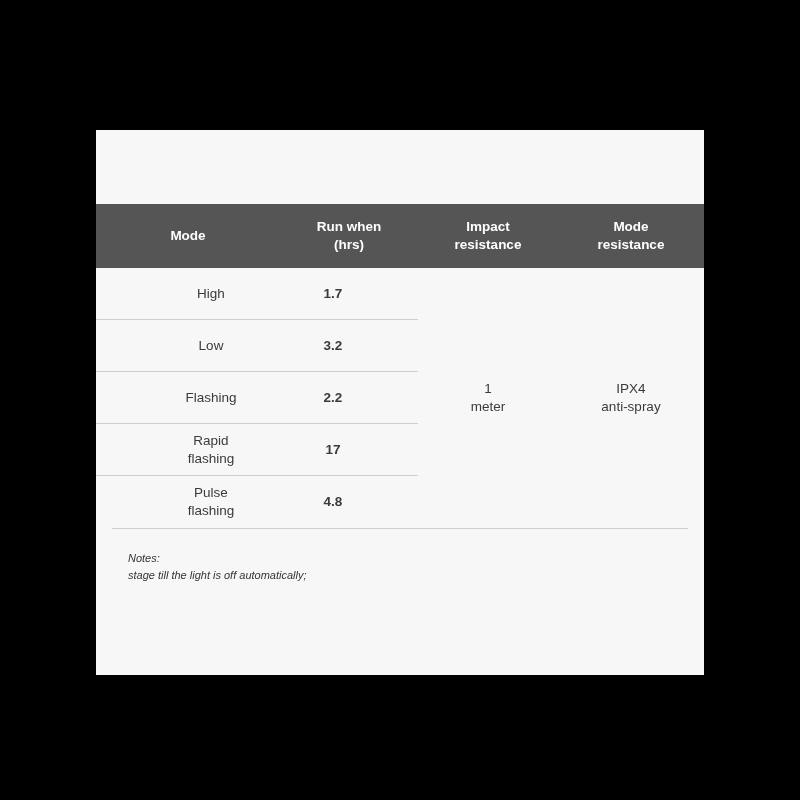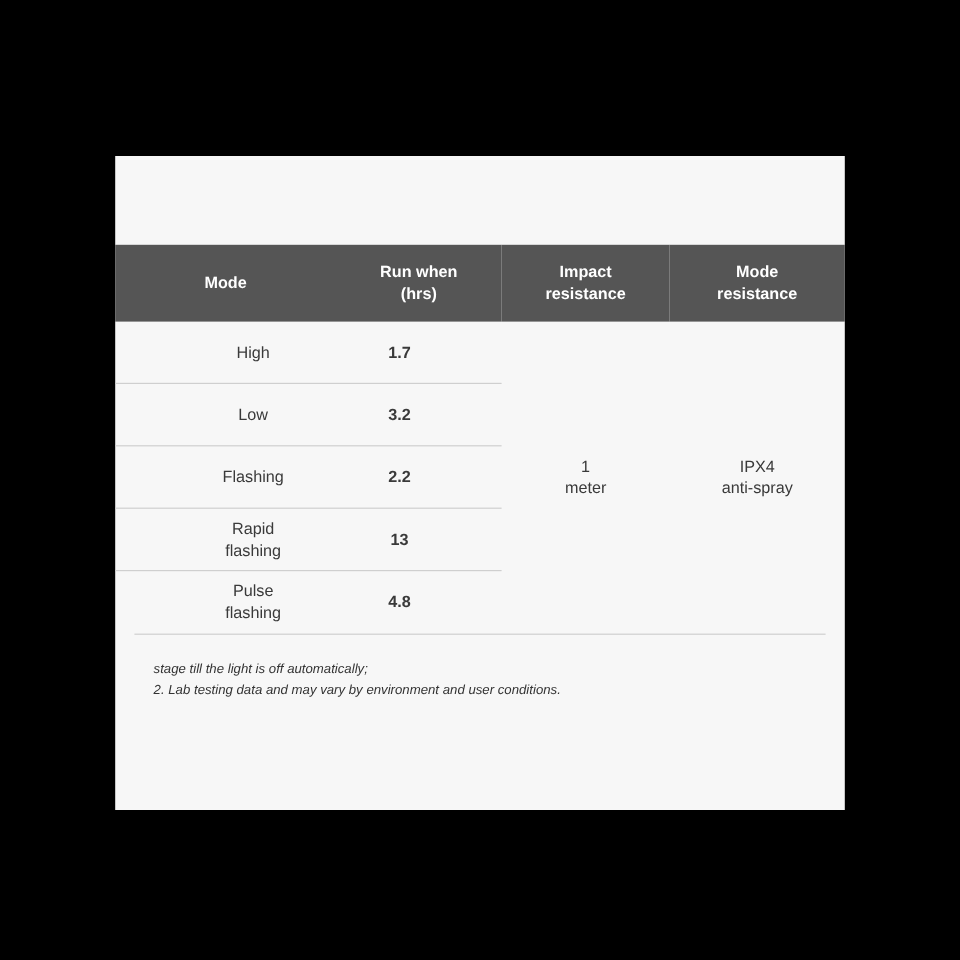--- a/index.html
+++ b/index.html
@@ -159,33 +159,33 @@
         </tr>
         <tr>
           <td class="mode-cell">Flashing</td>
           <td class="time-cell">2.2</td>
         </tr>
         <tr>
           <td class="mode-cell">
             <span>Rapid</span><br>
             <span>flashing</span>
           </td>
-          <td class="time-cell">13</td>
+          <td class="time-cell">17</td>
         </tr>
         <tr class="last-row">
           <td class="mode-cell">
             <span>Pulse</span><br>
             <span>flashing</span>
           </td>
           <td class="time-cell">4.8</td>
         </tr>
       </tbody>
     </table>
 
     <div class="bottom-rule"></div>
 
     <div class="notes">
+      <p class="notes-title">Notes:</p>
       <p>stage till the light is off automatically;</p>
-      <p>2. Lab testing data and may vary by environment and user conditions.</p>
     </div>
 
   </div>
 </div>
 
 </body></html>

